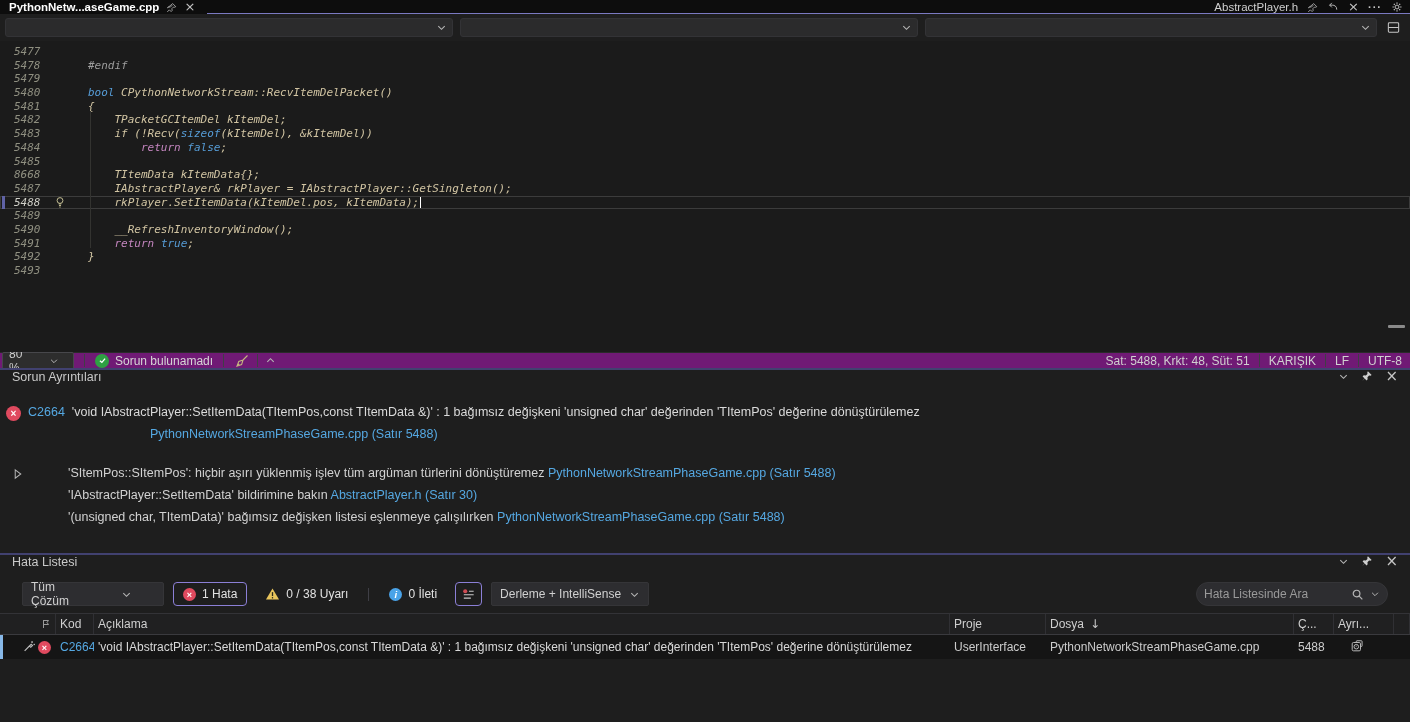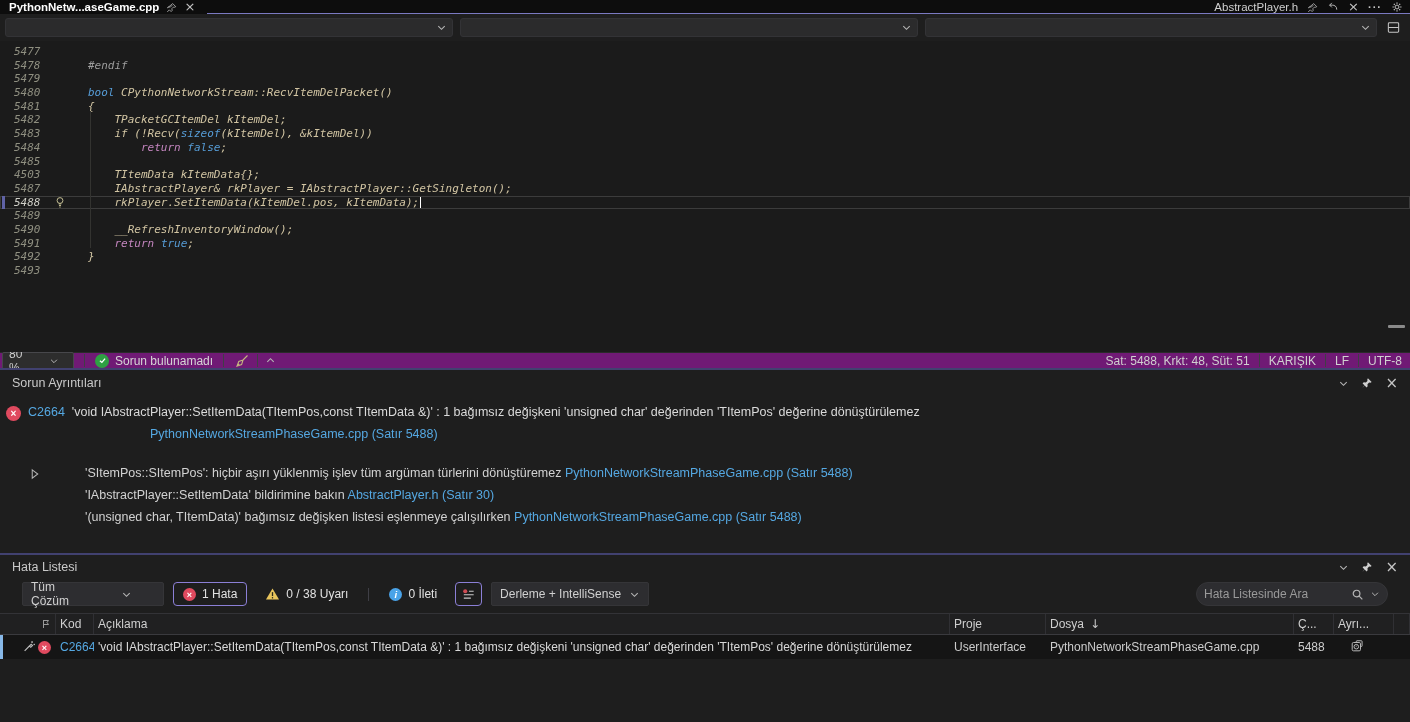--- a/index.html
+++ b/index.html
@@ -52,31 +52,31 @@
   .vsep { width:1px; height:13px; background:#3f3f46; margin:0 10px; flex:none; }
   .health { display:flex; align-items:center; gap:6px; color:#d6d6d6; }
   .ok-badge { width:14px; height:14px; border-radius:50%; background:#2ea043; display:flex; align-items:center; justify-content:center; }
   .ed-right { margin-left:auto; display:flex; align-items:center; color:#d0d0d0; }
   .ed-right .vsep { margin:0 9px; }
 
   .panel-divider { height:2px; background:#414170; flex:none; }
 
   
   .pd-panel { height:183px; background:#1e1e1e; flex:none; display:flex; flex-direction:column; }
-  .panel-header { height:26px; display:flex; align-items:center; padding:0 12px; color:#c9c9c9; font-size:12.5px; flex:none; }
+  .panel-header { height:26px; display:flex; align-items:flex-start; padding:0 12px; color:#c9c9c9; font-size:12.5px; flex:none; }
   .panel-hicons { margin-left:auto; display:flex; align-items:center; gap:12px; }
   .pd-body { font-size:12.5px; padding-top:9px; }
   .pd-error-row { display:flex; align-items:flex-start; padding-left:6px; gap:7px; }
   .err-badge { width:15px; height:15px; border-radius:50%; background:#e04a5f; color:#fff; font-size:10px; font-weight:bold;
                display:flex; align-items:center; justify-content:center; flex:none; margin-top:1px; }
   .err-badge.small { width:13px; height:13px; font-size:9px; }
   a.link { color:#55a8e2; text-decoration:none; }
   .pd-msg { color:#dadada; }
   .pd-loc { padding-left:150px; margin-top:6px; }
-  .pd-notes { margin-top:25px;margin-left:17px; }
+  .pd-notes { margin-top:25px; }
   .pd-note { position:relative; padding-left:68px; margin-bottom:6px; min-height:16px; color:#d2d2d2; }
   .pd-note .expander { position:absolute; left:13px; top:2px; }
 
   
   .el-panel { flex:1; background:#1e1e1e; display:flex; flex-direction:column; }
   .el-toolbar { height:30px; display:flex; align-items:center; padding:0 22px; gap:9px; flex:none; }
   .combo { height:24px; background:#2d2d30; border:1px solid #353538; border-radius:2px; display:flex; align-items:center;
            padding:0 8px; gap:8px; color:#d0d0d0; }
   .combo.scope { width:142px; } .combo.scope span { flex:1; }
   .tbtn { height:24px; display:flex; align-items:center; gap:6px; padding:0 9px; border-radius:4px; color:#e2e2e2; }
@@ -221,21 +221,21 @@
         <div class="code-text"><span class="tk-d">        </span><span class="tk-c">return</span><span class="tk-d"> </span><span class="tk-k">false</span><span class="tk-d">;</span></div>
       </div>
       <div class="code-line">
         <div class="ln-margin"></div>
         <div class="ln-num">5485</div>
         <div class="ln-icon"></div>
         <div class="code-text"></div>
       </div>
       <div class="code-line">
         <div class="ln-margin"></div>
-        <div class="ln-num">4503</div>
+        <div class="ln-num">8668</div>
         <div class="ln-icon"></div>
         <div class="code-text"><span class="tk-d">    TItemData kItemData{};</span></div>
       </div>
       <div class="code-line">
         <div class="ln-margin"></div>
         <div class="ln-num">5487</div>
         <div class="ln-icon"></div>
         <div class="code-text"><span class="tk-d">    IAbstractPlayer&amp; rkPlayer = IAbstractPlayer::GetSingleton();</span></div>
       </div>
       <div class="code-line current">

